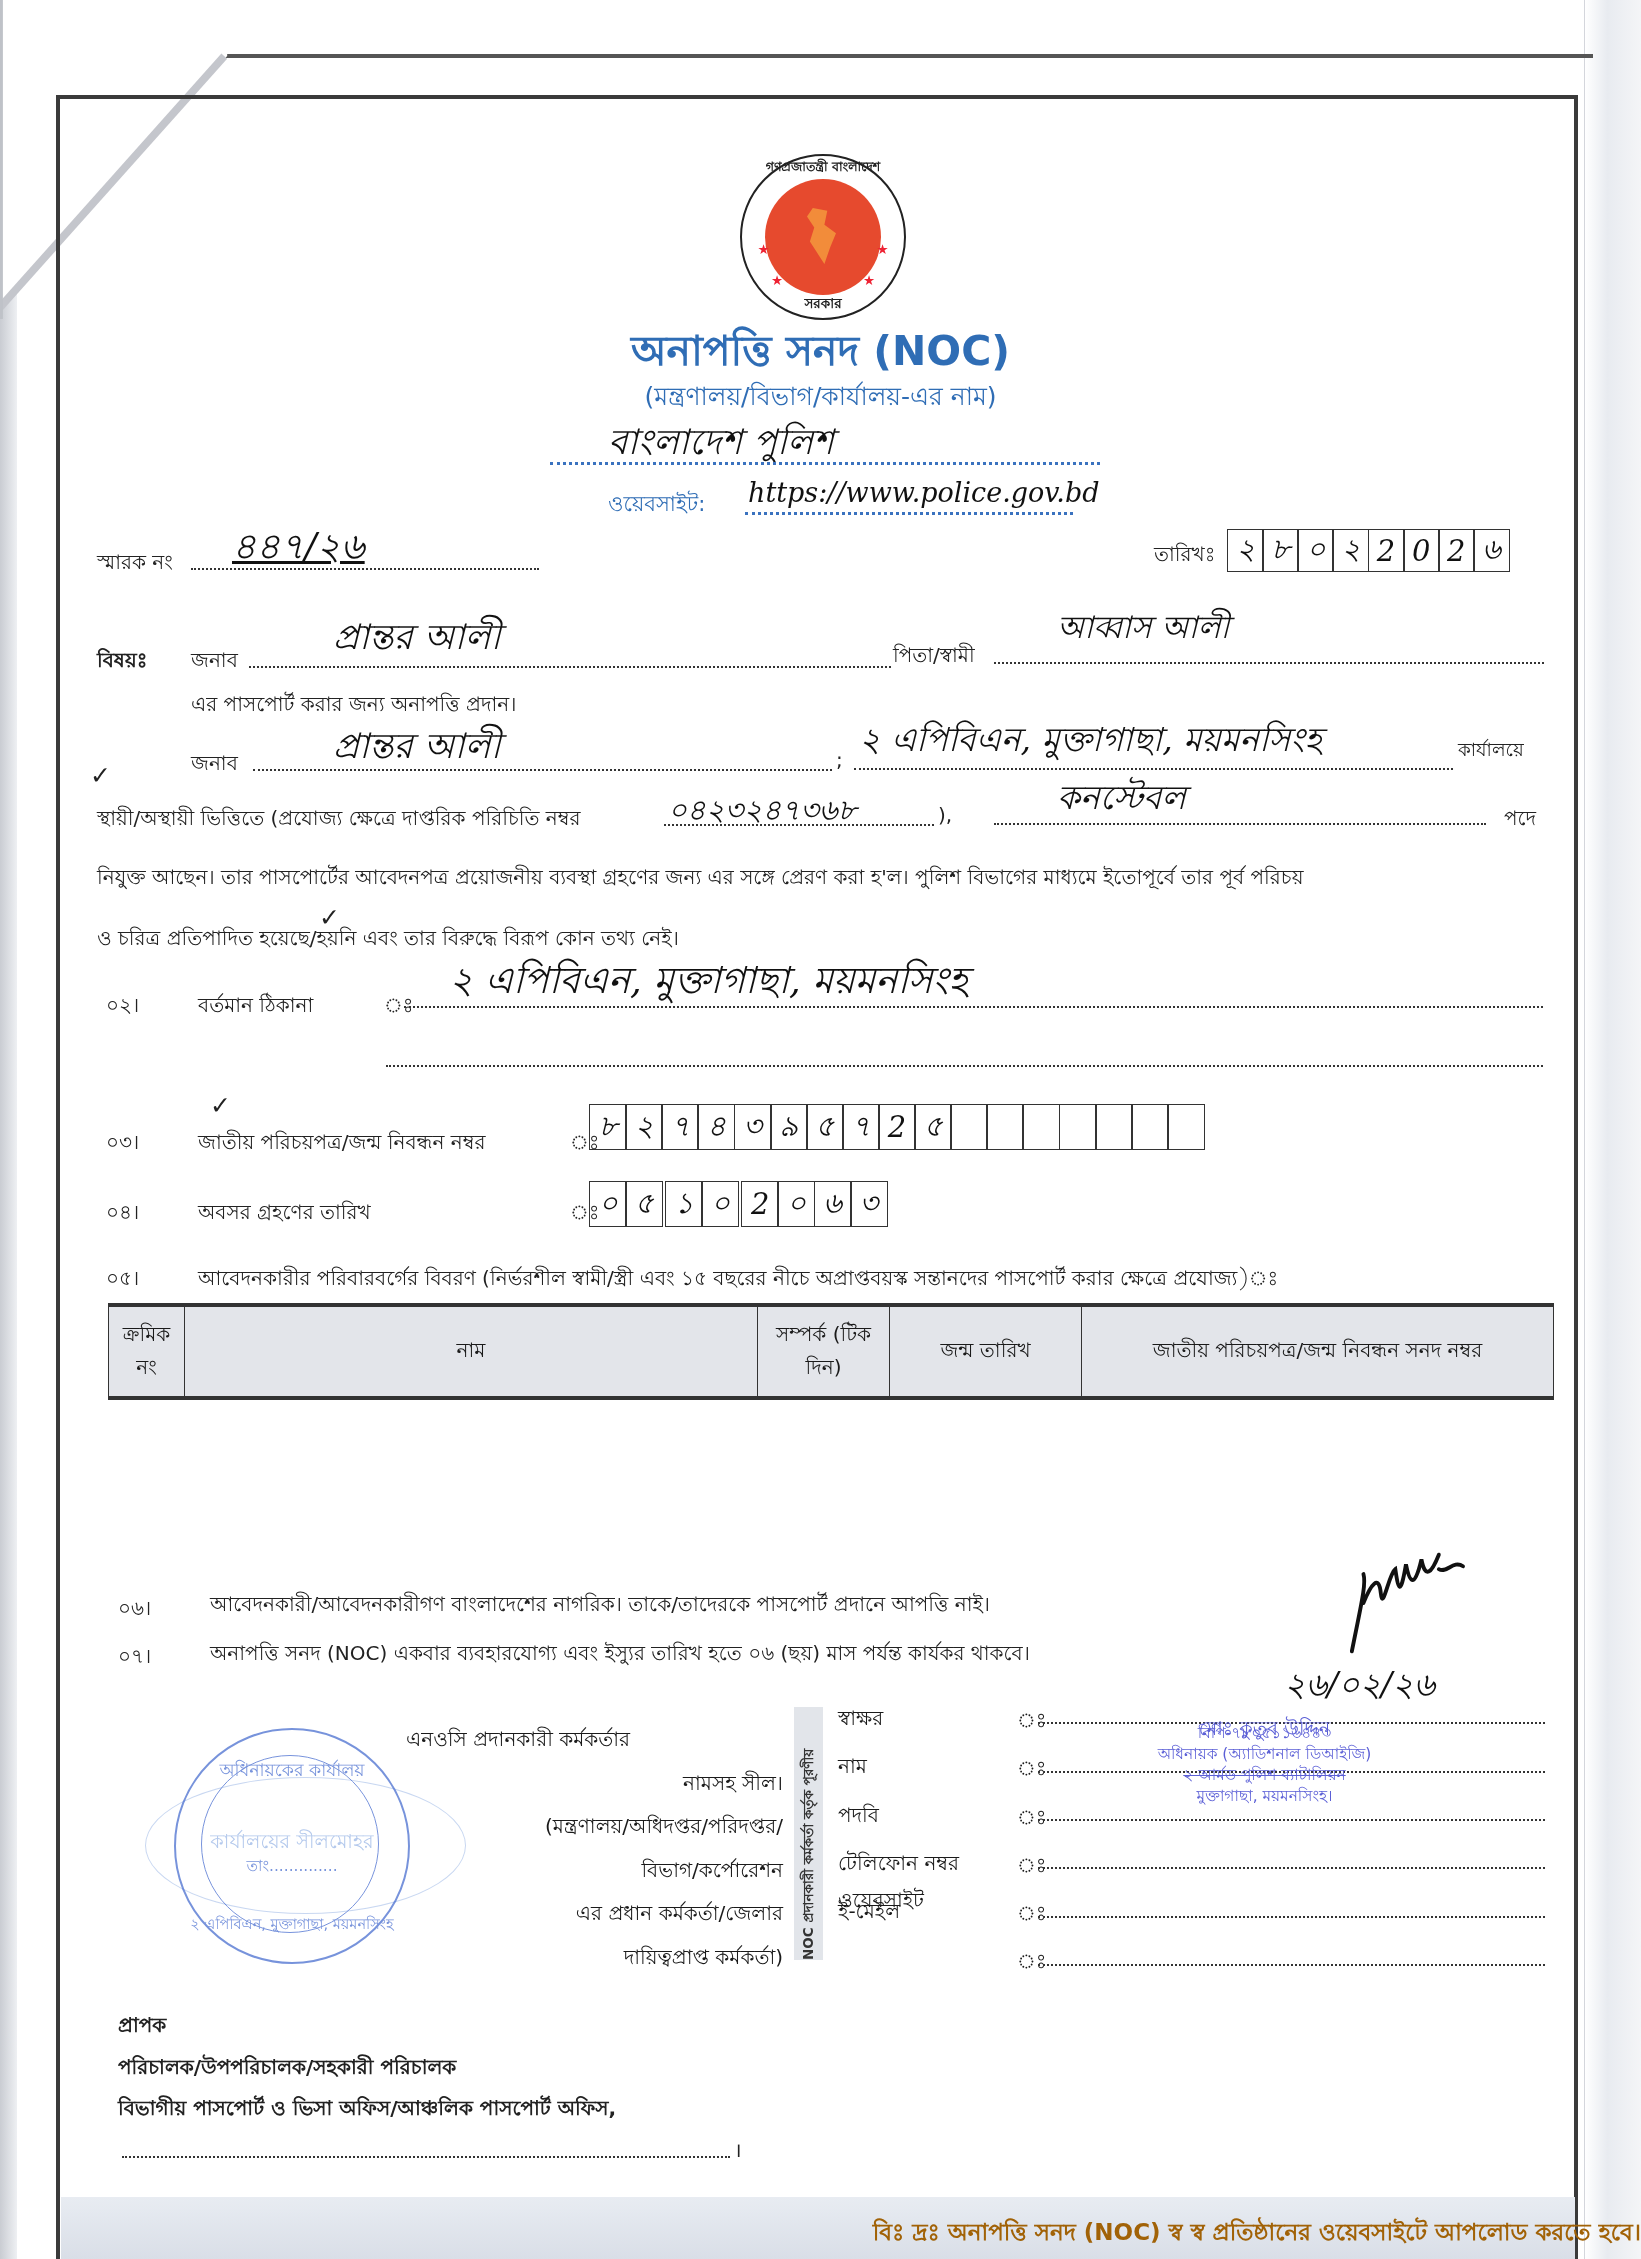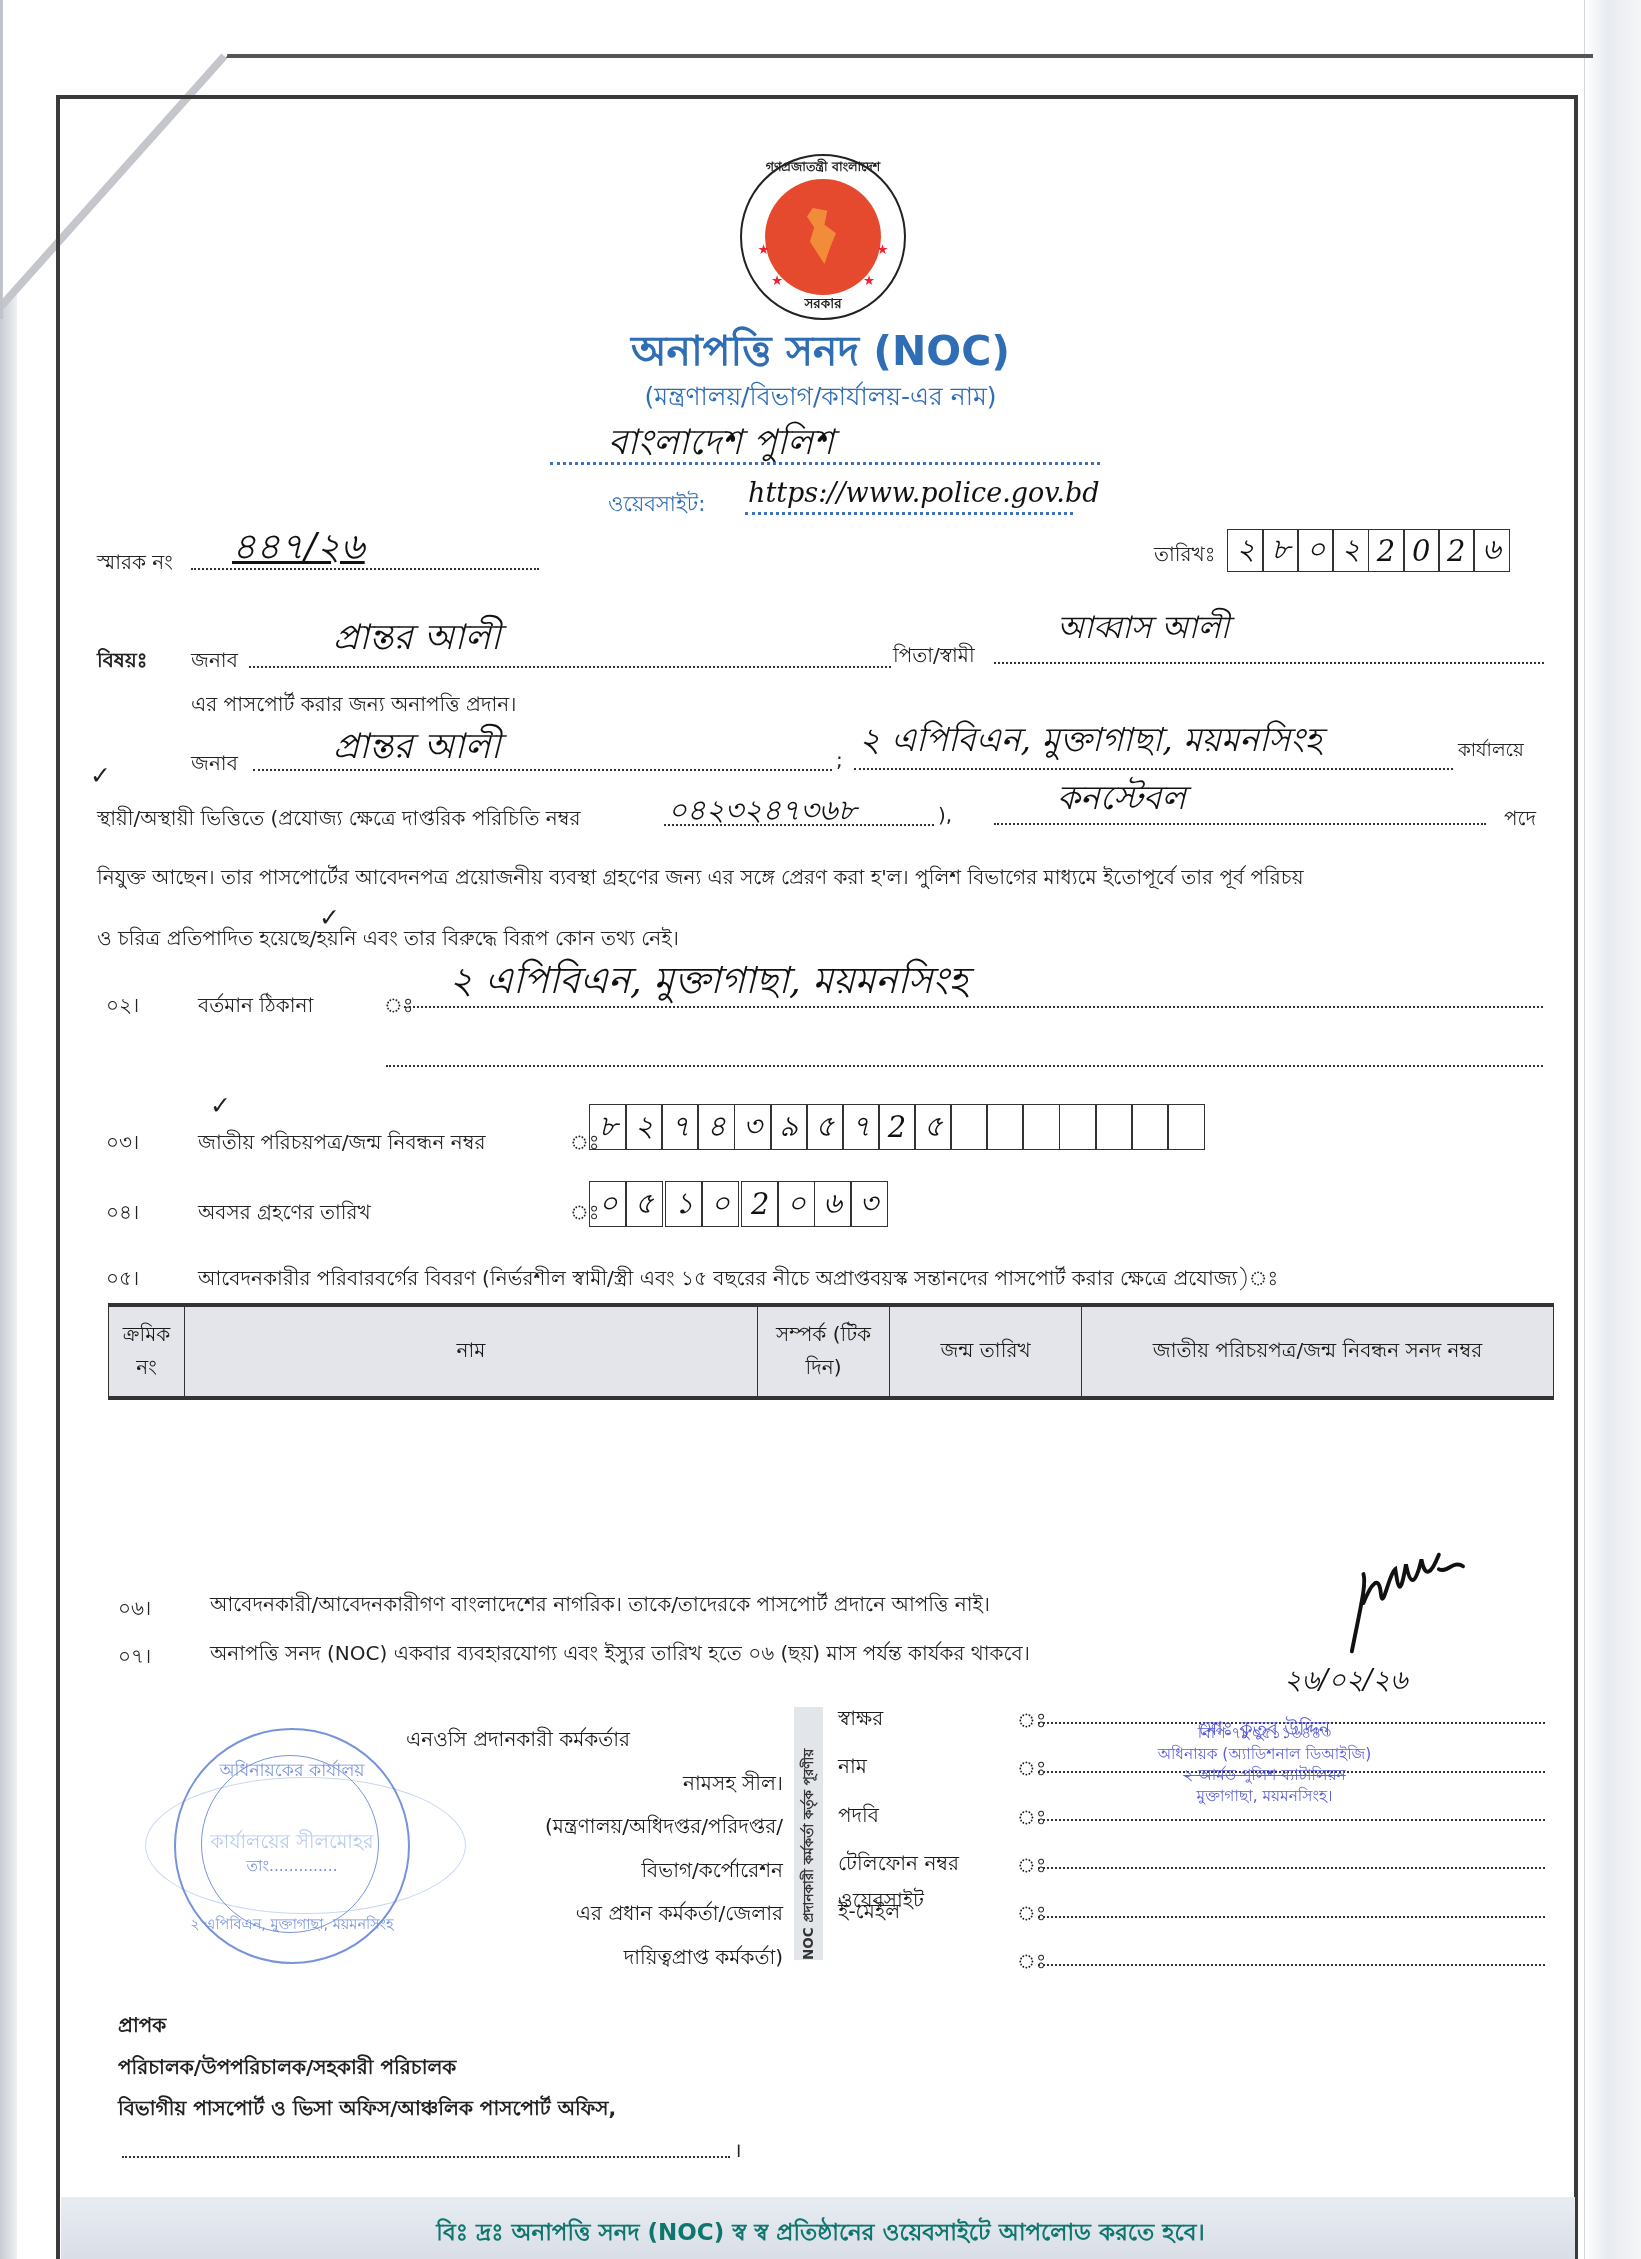--- a/index.html
+++ b/index.html
@@ -58,21 +58,21 @@
   .stamp-text { position: absolute; width: 232px; text-align: center; color: #4a6fd0; font-size: 17.4px; }
   .stamp-oval { left: 145px; top: 1777px; width: 319px; height: 135px; border-radius: 50%; border: 1.9px solid #9bb7e6; opacity: .55; }
 
   .vert-band { left: 794px; top: 1707px; width: 29px; height: 253px; background: #e2e5ea; }
   .vert-text { position: absolute; left: 0; top: 0; width: 253px; height: 29px; transform-origin: 0 0; transform: translate(0px,253px) rotate(-90deg); font-size: 13.5px; font-weight: bold; white-space: nowrap; text-align: left; line-height: 29px; color: #333; }
 
   .sig-lbl { font-size: 20px; }
   .officer { color: #5b5fd6; font-size: 15.4px; text-align: center; width: 309px; }
 
   .footer-band { left: 61px; top: 2197px; width: 1514px; height: 63px; background: linear-gradient(180deg,#e8ecf2,#d9dee7); }
-  .footer-text { left: 0; width: 1641px; top: 2214px; text-align: center; font-size: 23px; font-weight: bold; color: #0f766e; }
+  .footer-text { left: 0; width: 1641px; top: 2214px; text-align: right; font-size: 23px; font-weight: bold; color: #a16207; }
 
   .check { font-size: 25px; color: #222; }
   .signature { left: 1342px; top: 1545px; width: 126px; height: 116px; }
 </style>
 </head>
 <body>
 
 <div class="abs scan-left"></div>
 <div class="abs scan-right"></div>
 <div class="abs outer-top"></div>
@@ -213,21 +213,21 @@
 </table>
 
 <div class="abs lbl" style="left:118px; top:1593px;">০৬।</div>
 <div class="abs lbl" style="left:210px; top:1589px;">আবেদনকারী/আবেদনকারীগণ বাংলাদেশের নাগরিক। তাকে/তাদেরকে পাসপোর্ট প্রদানে আপত্তি নাই।</div>
 <div class="abs lbl" style="left:118px; top:1641px;">০৭।</div>
 <div class="abs lbl" style="left:210px; top:1638px;">অনাপত্তি সনদ (NOC) একবার ব্যবহারযোগ্য এবং ইস্যুর তারিখ হতে ০৬ (ছয়) মাস পর্যন্ত কার্যকর থাকবে।</div>
 
 <svg class="abs signature" viewBox="0 0 130 120">
   <path d="M10,110 C20,60 25,40 22,30 M22,60 C30,40 38,30 40,50 C42,70 48,30 55,25 C58,45 60,55 66,20 C70,40 75,45 82,15 C86,35 92,30 100,10 M100,25 C108,30 115,15 125,22" fill="none" stroke="#111" stroke-width="4" stroke-linecap="round"></path>
 </svg>
-<div class="abs hand" style="left:1284px; top:1659px; font-size:27px;">২৬/০২/২৬</div>
+<div class="abs hand" style="left:1284px; top:1659px; font-size:33px;">২৬/০২/২৬</div>
 
 <div class="abs stamp-oval"></div>
 <div class="abs stamp">
   <div class="stamp-inner"></div>
   <div class="stamp-text" style="top:27px;">অধিনায়কের কার্যালয়</div>
   <div class="stamp-text" style="top:97px; color:#9bb7e6; font-size:19.3px;">কার্যালয়ের সীলমোহর</div>
   <div class="stamp-text" style="top:124px; font-size:15.4px;">তাং..............</div>
   <div class="stamp-text" style="top:183px; font-size:14.5px;">২ এপিবিএন, মুক্তাগাছা, ময়মনসিংহ</div>
 </div>
 

